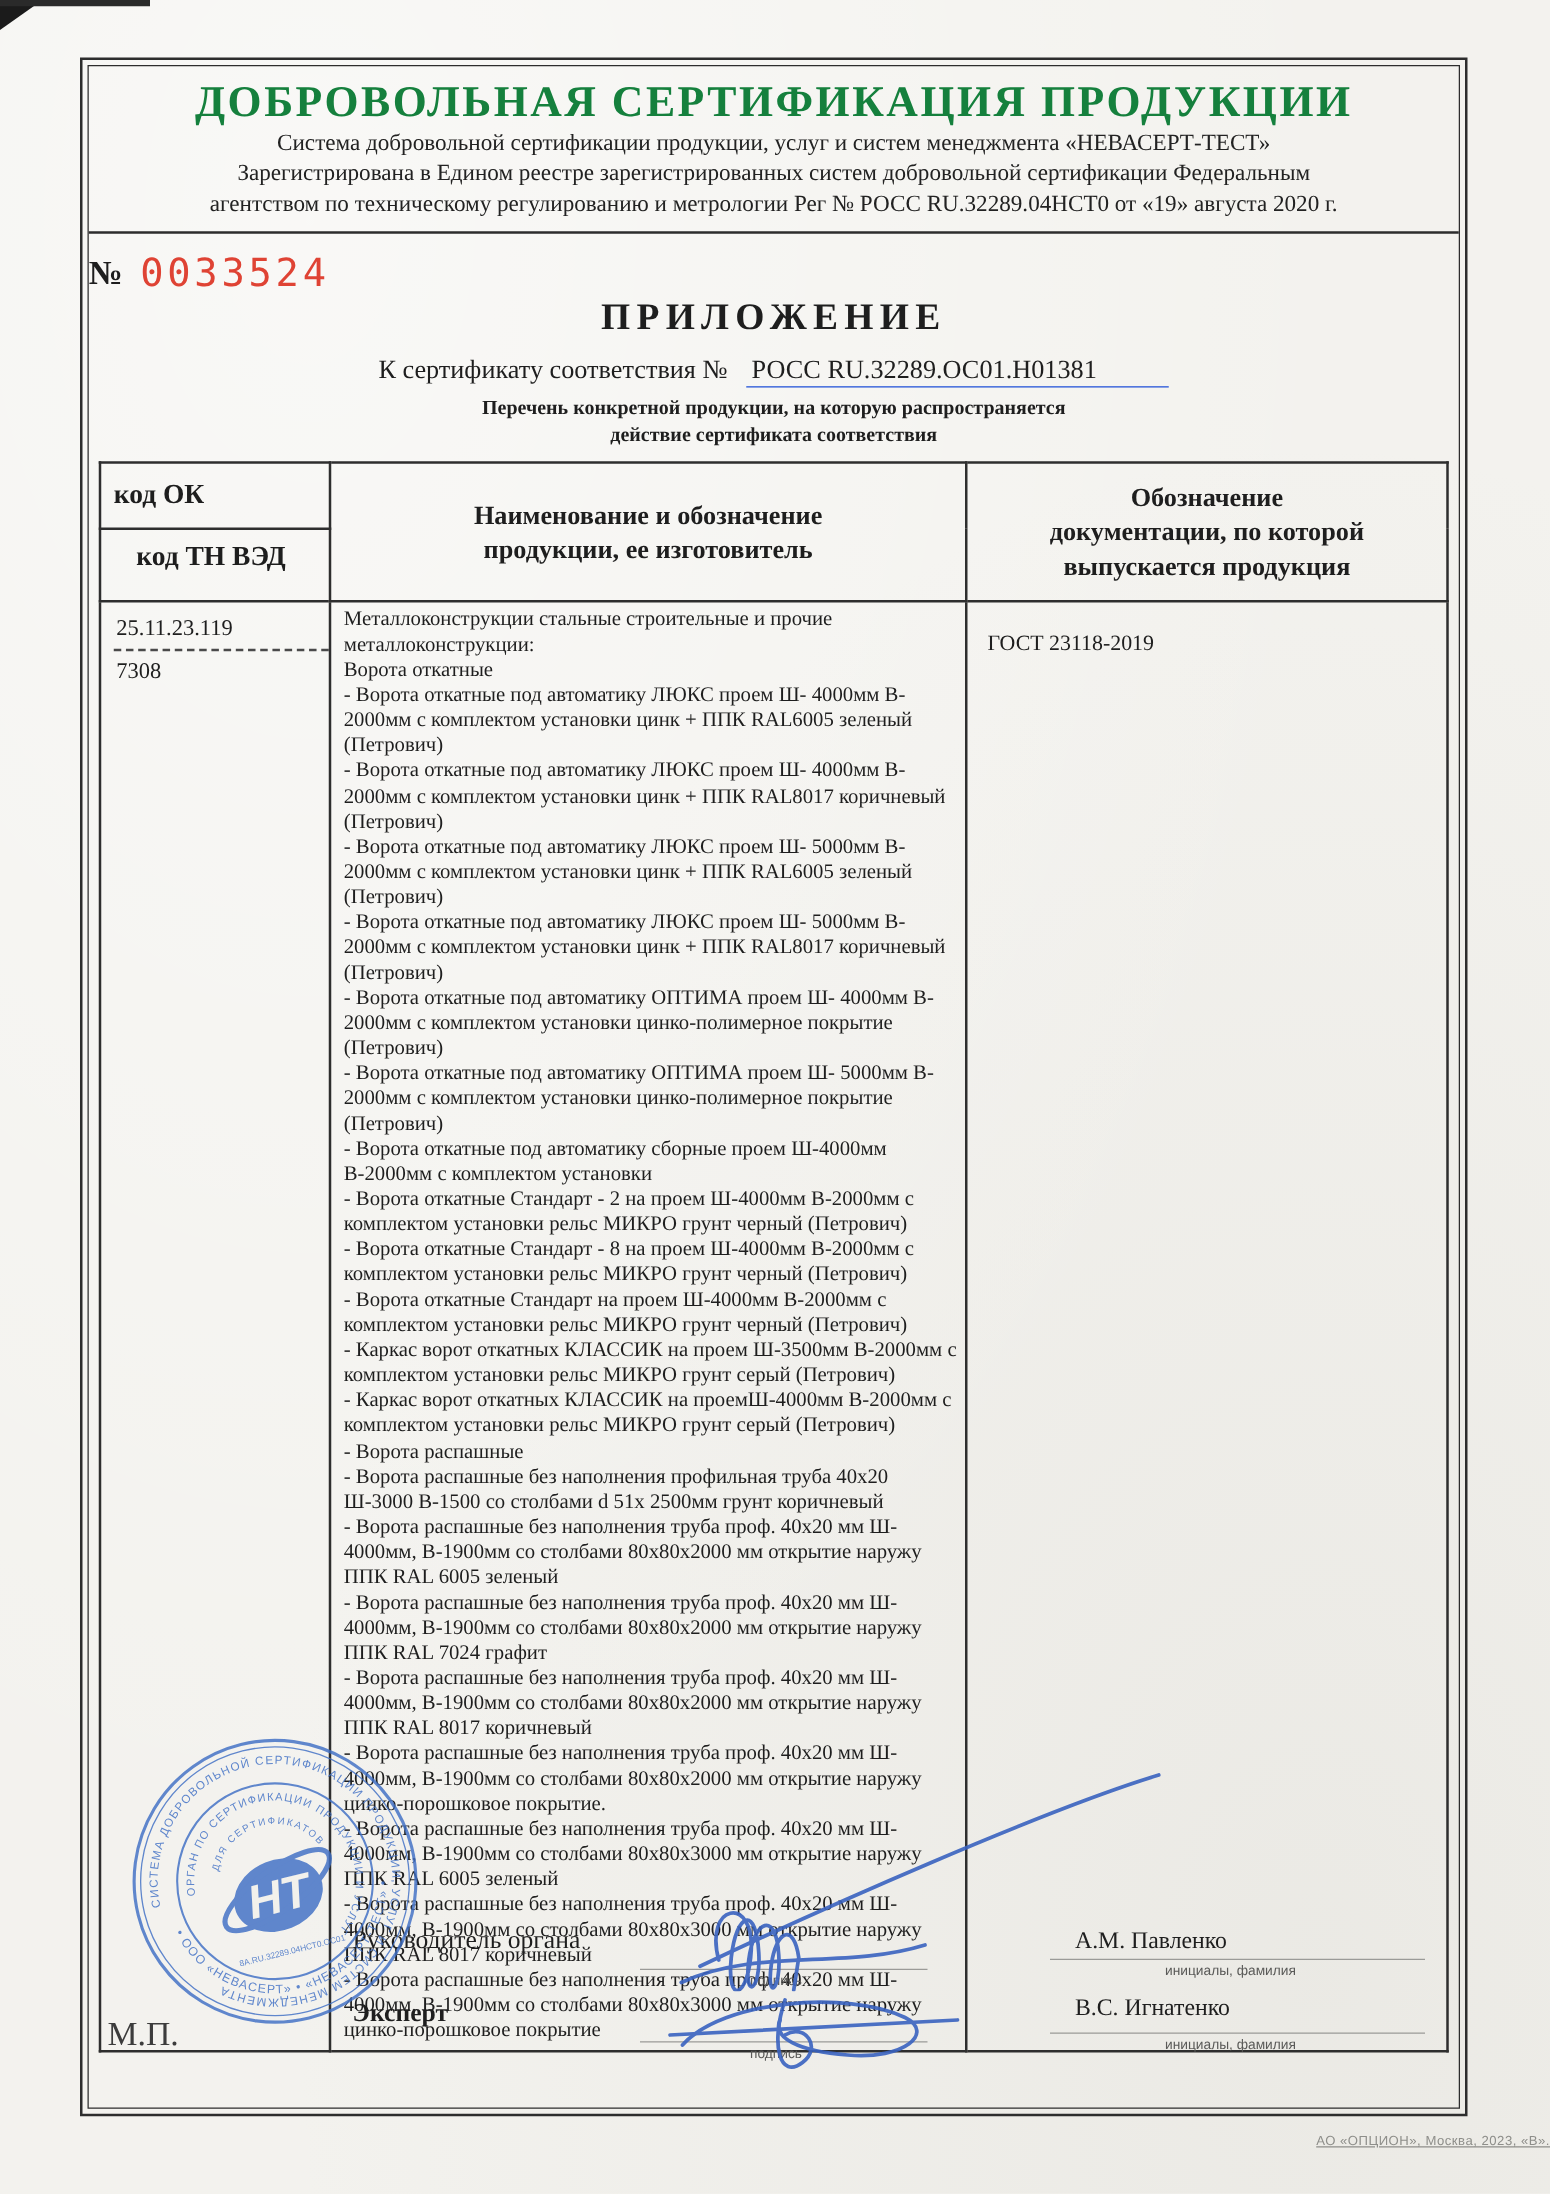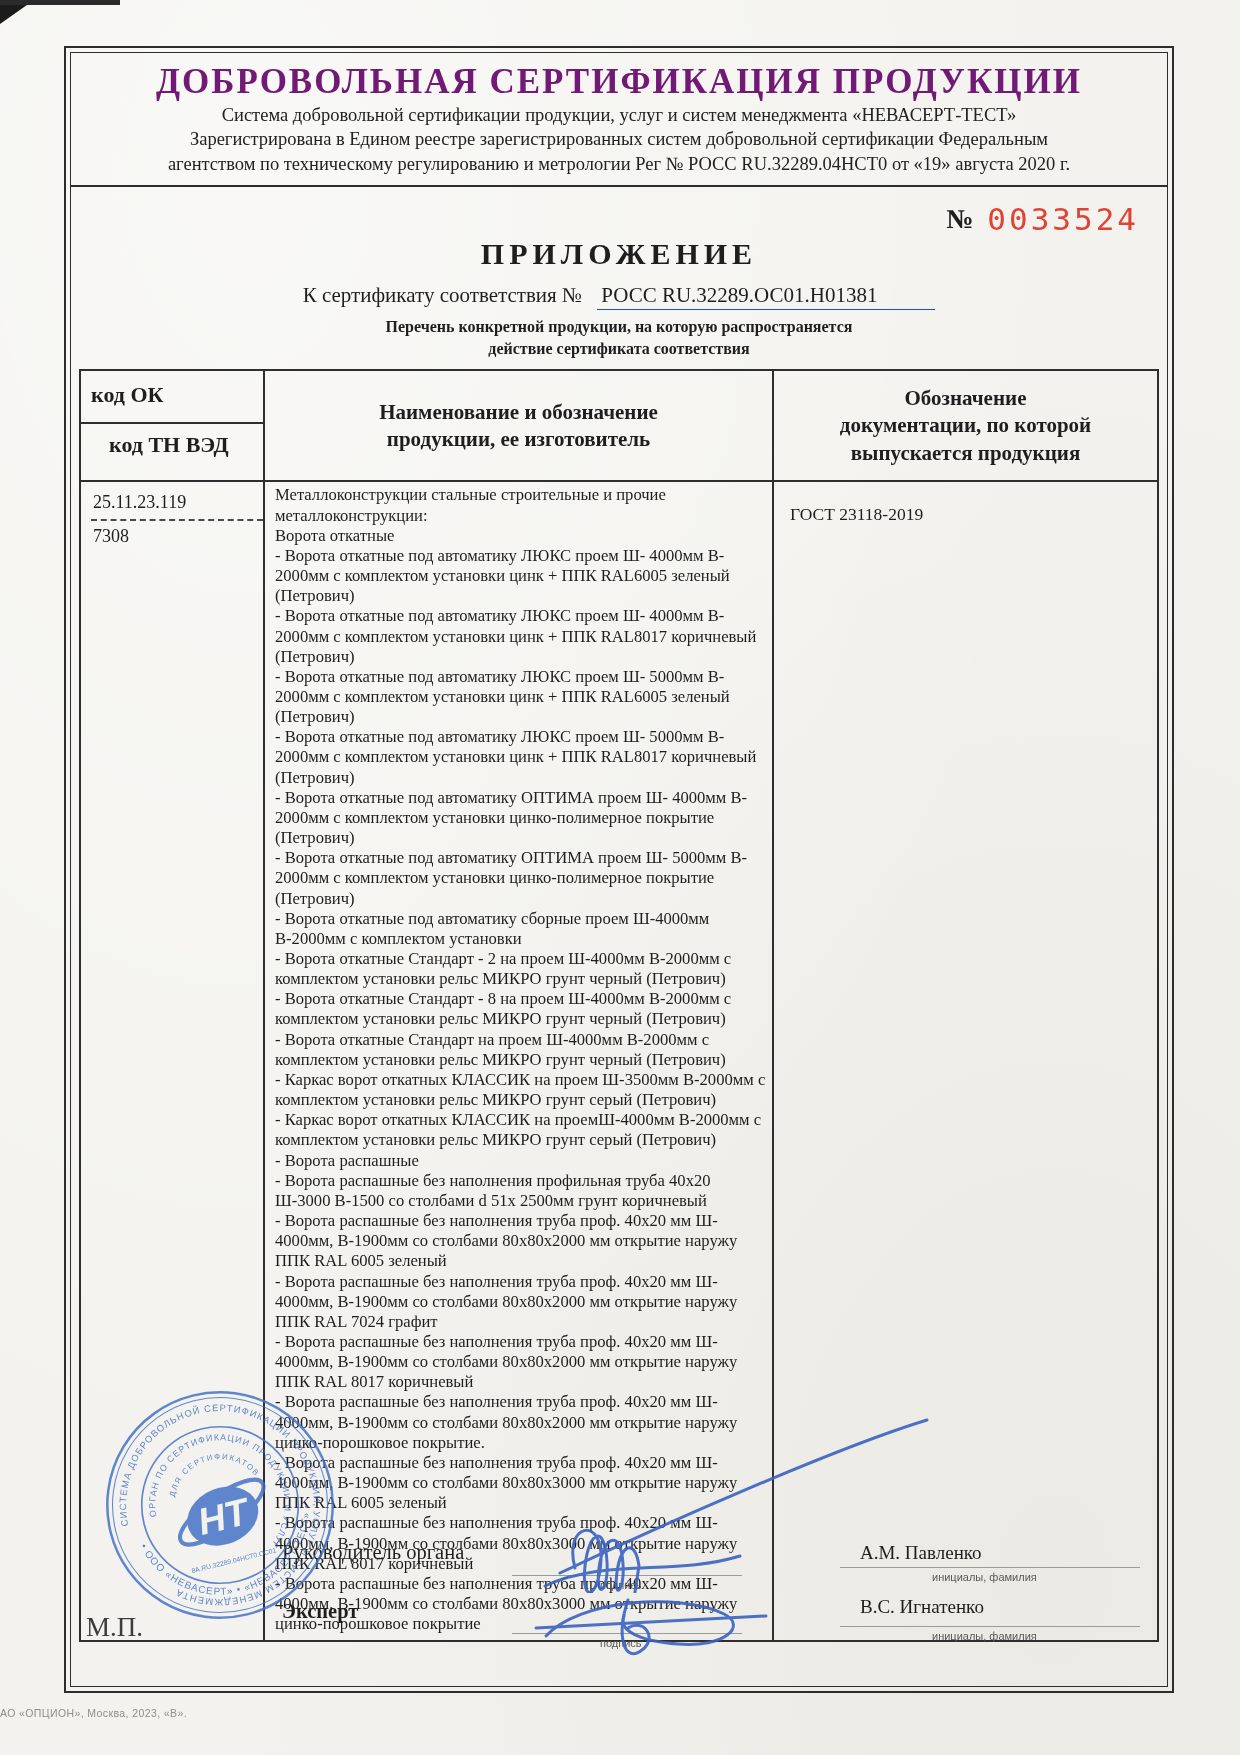--- a/index.html
+++ b/index.html
@@ -24,26 +24,26 @@
   .top-sliver{position:absolute;top:0;left:0;width:120px;height:5px;background:#2a2a2a;}
 
   .frame-outer{position:absolute;left:64px;top:46px;right:66px;bottom:62px;border:2px solid #2d2d2d;}
   .frame-inner{position:absolute;left:70px;top:52px;right:72px;bottom:68px;border:1px solid #2d2d2d;}
 
   .inner{position:absolute;left:71px;top:53px;right:73px;bottom:69px;}
 
   
   .doc-header{border-bottom:2px solid #2d2d2d;padding:8px 10px 9px;text-align:center;}
   .doc-header .main-title{
-    font-size:35px;font-weight:bold;letter-spacing:2px;line-height:1.2;color:#701a75;
+    font-size:35px;font-weight:bold;letter-spacing:2px;line-height:1.2;color:#15803d;
   }
   .doc-header .sub{font-size:18.5px;line-height:1.32;color:#222;}
 
   
-  .serial-row{text-align:right;margin:14px 28px 0 0;height:36px;}
+  .serial-row{text-align:left;margin:14px 44px 0 0;height:36px;}
   .serial-row .no-sign{font-size:27px;font-weight:bold;vertical-align:middle;}
   .serial-row .serial-num{
     font-family:"DejaVu Sans Mono", monospace;
     font-size:31px;letter-spacing:3px;vertical-align:middle;margin-left:10px;
   }
 
   .app-title{text-align:center;font-size:30px;font-weight:bold;letter-spacing:5px;margin-top:0px;}
 
   .cert-line{text-align:center;font-size:21px;margin-top:12px;}
   .cert-line .cert-num{
@@ -88,22 +88,22 @@
   .name-line-1{left:840px;top:1567px;width:300px;}
   .name-line-2{left:840px;top:1626px;width:300px;}
   .name-cap-1{left:932px;top:1571px;}
   .name-cap-2{left:932px;top:1630px;}
 
   .stamp-wrap{left:100px;top:1385px;width:240px;height:240px;opacity:.82;}
   .sig-svg-1{left:515px;top:1408px;width:420px;height:185px;opacity:.9;}
   .sig-svg-2{left:528px;top:1586px;width:250px;height:90px;opacity:.9;}
 
   .footer-imprint{
-    position:absolute;left:0;right:0;top:1707px;text-align:left;
-    font-family:"Liberation Sans", sans-serif;font-size:10.5px;color:#8e8e8a;letter-spacing:.4px;
+    position:absolute;left:0;right:0;top:1707px;text-align:right;
+    font-family:"Liberation Sans", sans-serif;font-size:10.5px;color:#8e8e8a;letter-spacing:.4px;text-decoration:underline;
   }
 </style>
 </head>
 <body>
 
 <div class="paper-texture"></div>
 <div class="corner-shadow"></div>
 <div class="top-sliver"></div>
 <div class="frame-outer"></div>
 <div class="frame-inner"></div>

